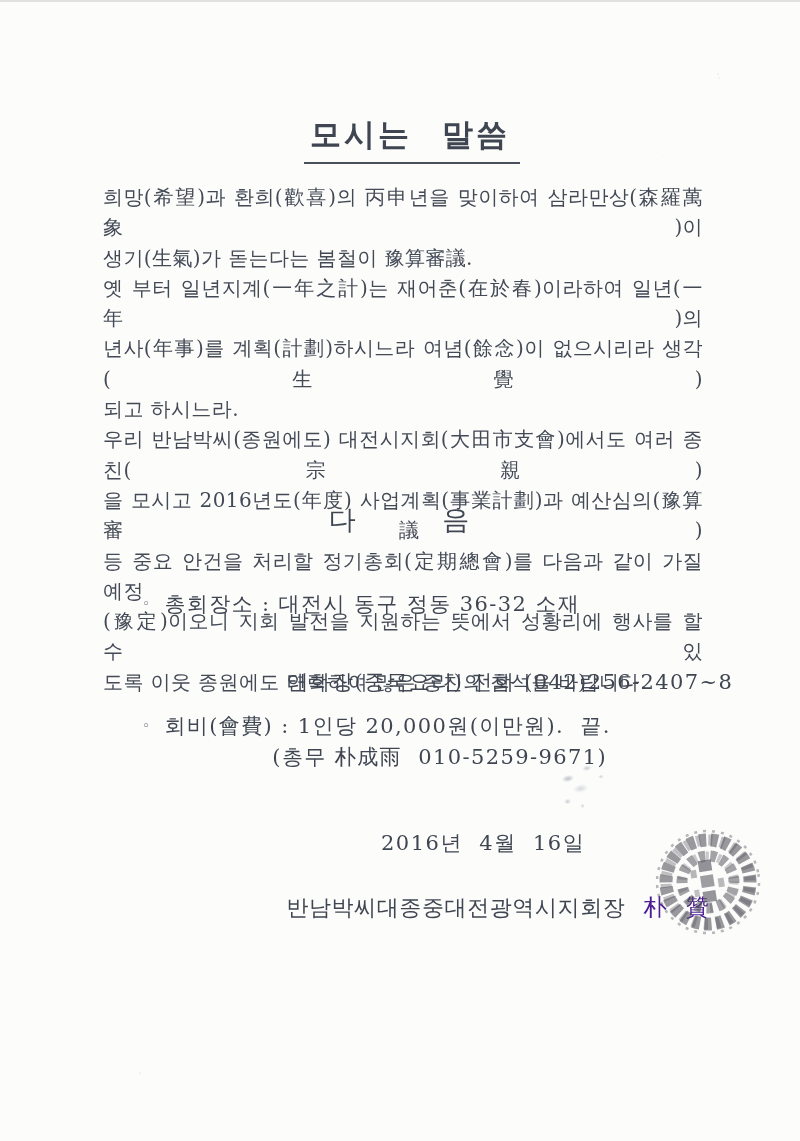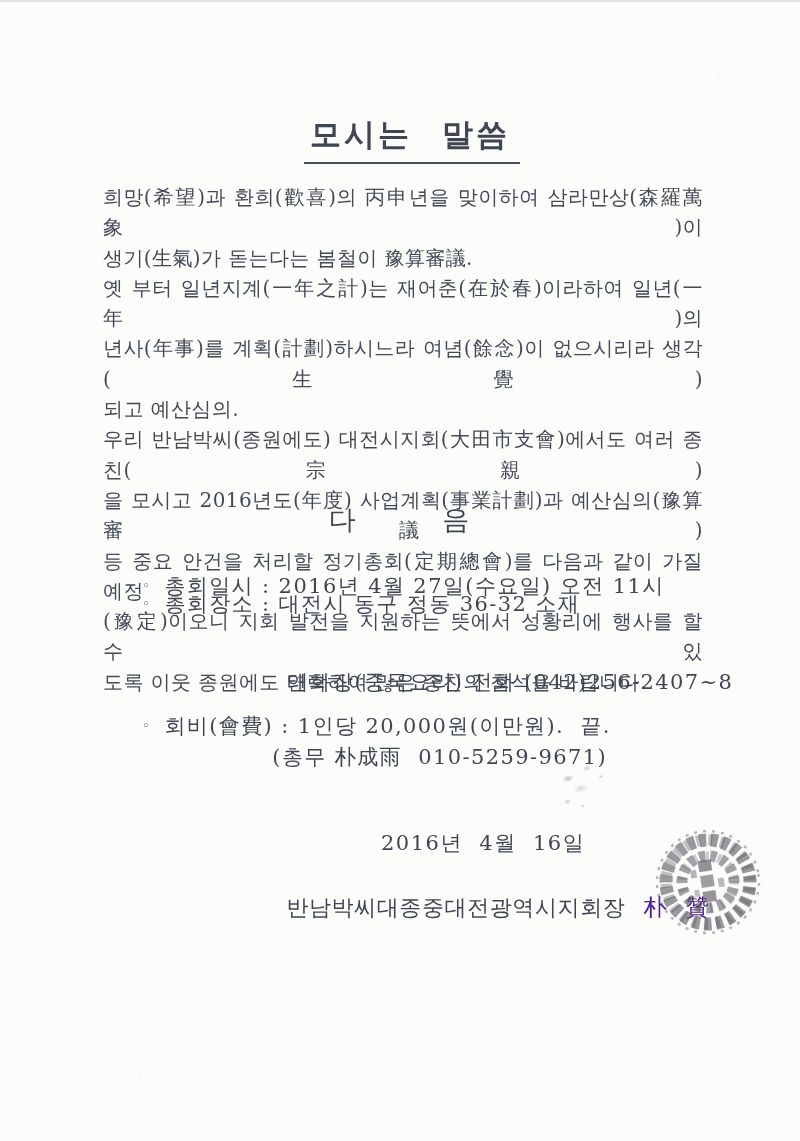--- a/index.html
+++ b/index.html
@@ -86,33 +86,30 @@
 
   <div class="title-wrap">
     <span class="title">모시는 말씀</span>
   </div>
 
   <div class="body-text">
     <div class="bline">희망(希望)과 환희(歡喜)의 丙申년을 맞이하여 삼라만상(森羅萬象)이</div>
     <div class="bline al">생기(生氣)가 돋는다는 봄철이 豫算審議.</div>
     <div class="bline">옛 부터 일년지계(一年之計)는 재어춘(在於春)이라하여 일년(一年)의</div>
     <div class="bline">년사(年事)를 계획(計劃)하시느라 여념(餘念)이 없으시리라 생각(生覺)</div>
-    <div class="bline al">되고 예산심의.</div>
+    <div class="bline al">되고 하시느라.</div>
     <div class="bline">우리 반남박씨(종원에도) 대전시지회(大田市支會)에서도 여러 종친(宗親)</div>
     <div class="bline">을 모시고 2016년도(年度) 사업계획(事業計劃)과 예산심의(豫算審議)</div>
     <div class="bline">등 중요 안건을 처리할 정기총회(定期總會)를 다음과 같이 가질 예정</div>
     <div class="bline">(豫定)이오니 지회 발전을 지원하는 뜻에서 성황리에 행사를 할 수 있</div>
     <div class="bline al">도록 이웃 종원에도 연락하여 많은 종친의 참석을 바랍니다.</div>
   </div>
 
   <div class="section-heading">다        음</div>
 
-  <div class="ditem d1">
-    <span class="bullet">◦</span><span>총회일시 : 2016년 4월 27일(수요일) 오전 11시</span>
-  </div>
   <div class="ditem d2">
     <span class="bullet">◦</span><span>총회장소 : 대전시 동구 정동 36-32 소재</span>
   </div>
   <div class="ditem d3">
     <span>태화장(중국요리) 전화 (042)256-2407~8</span>
   </div>
   <div class="ditem d4">
     <span class="bullet">◦</span><span>회비(會費) : 1인당 20,000원(이만원).  끝.</span>
   </div>
   <div class="ditem d5">

